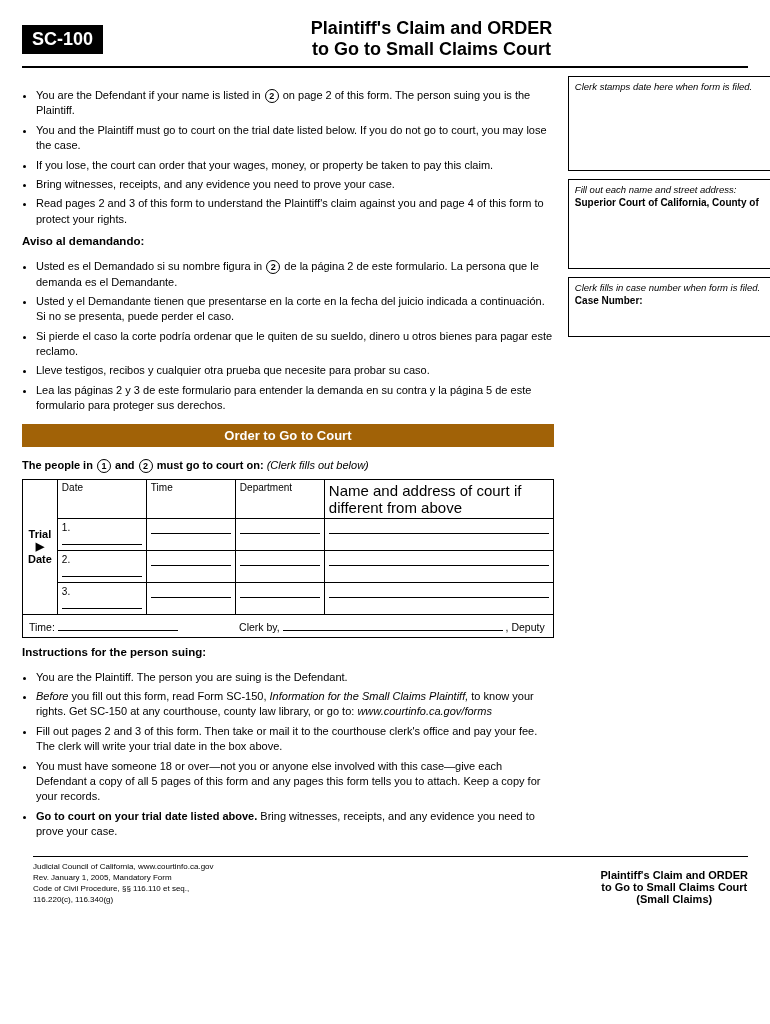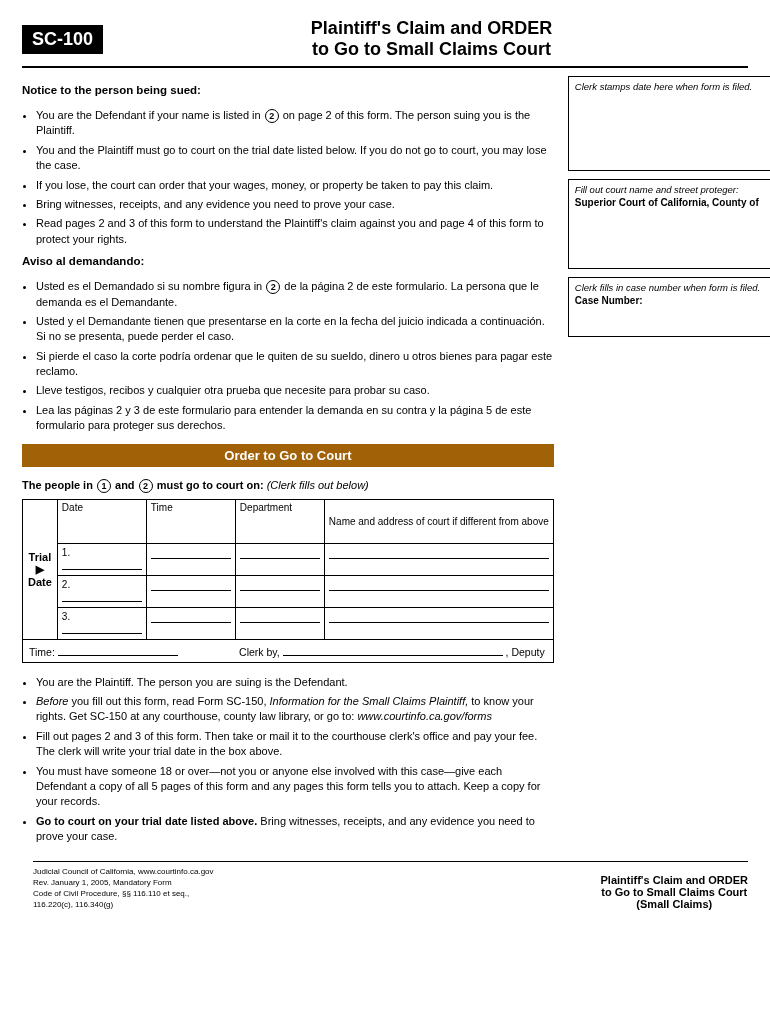--- a/index.html
+++ b/index.html
@@ -212,21 +212,20 @@
     <div class="header-title">
       <span>Plaintiff's Claim and ORDER</span><br>
       <span>to Go to Small Claims Court</span>
     </div>
   </div>
 
   <div class="main-layout">
 
     <div class="left-col">
 
-      <div class="section-title">Notice to the person being sued:</div>
       <ul class="bullet-list">
         <li>You are the Defendant if your name is listed in <span class="circle-num">2</span> on page 2 of this form. The person suing you is the Plaintiff.</li>
         <li>You and the Plaintiff must go to court on the trial date listed below. If you do not go to court, you may lose the case.</li>
         <li>If you lose, the court can order that your wages, money, or property be taken to pay this claim.</li>
         <li>Bring witnesses, receipts, and any evidence you need to prove your case.</li>
         <li>Read pages 2 and 3 of this form to understand the Plaintiff's claim against you and page 4 of this form to protect your rights.</li>
       </ul>
 
       <div class="section-title">Aviso al demandando:</div>
       <ul class="bullet-list">
@@ -246,21 +245,21 @@
       <table class="trial-table">
         <tbody>
           <tr>
             <td class="trial-label-cell" rowspan="4" style="border-right:1px solid #000; vertical-align:middle;">
               <span style="font-weight:bold;">Trial</span><br>
               <span style="font-weight:bold;">▶ Date</span>
             </td>
             <td style="width:70px; font-size:10px; border-bottom:1px solid #000; padding:2px 4px;">Date</td>
             <td style="width:65px; font-size:10px; border-bottom:1px solid #000; padding:2px 4px;">Time</td>
             <td style="width:75px; font-size:10px; border-bottom:1px solid #000; padding:2px 4px;">Department</td>
-            <td style="font-size:10px; border-bottom:1px solid #000; padding:16px 4px;">Name and address of court if different from above</td>
+            <td style="font-size:15px; border-bottom:1px solid #000; padding:2px 4px;">Name and address of court if different from above</td>
           </tr>
           <tr>
             <td style="padding:3px 4px; font-size:10px;">1. <span class="line-input"></span></td>
             <td style="padding:3px 4px;"><span class="line-input"></span></td>
             <td style="padding:3px 4px;"><span class="line-input"></span></td>
             <td style="padding:3px 4px;"><span class="line-input-long" style="width:220px;"></span></td>
           </tr>
           <tr>
             <td style="padding:3px 4px; font-size:10px;">2. <span class="line-input"></span></td>
             <td style="padding:3px 4px;"><span class="line-input"></span></td>
@@ -277,38 +276,39 @@
             <td colspan="5" style="border-top:1px solid #000; padding:4px 6px; font-size:10.5px;">
               <span>Time:</span> <span class="line-input" style="width:120px;"></span>
               &nbsp;&nbsp;&nbsp;&nbsp;&nbsp;&nbsp;&nbsp;&nbsp;&nbsp;&nbsp;&nbsp;&nbsp;&nbsp;&nbsp;&nbsp;&nbsp;&nbsp;&nbsp;&nbsp;
               <span>Clerk by,</span> <span class="line-input" style="width:220px;"></span>
               <span>, Deputy</span>
             </td>
           </tr>
         </tbody>
       </table>
 
+      <div class="instructions-title">Instructions for the person suing:</div>
       <ul class="bullet-list">
         <li>You are the Plaintiff. The person you are suing is the Defendant.</li>
         <li><em>Before</em> you fill out this form, read Form SC-150, <em>Information for the Small Claims Plaintiff,</em> to know your rights. Get SC-150 at any courthouse, county law library, or go to: <em>www.courtinfo.ca.gov/forms</em></li>
         <li>Fill out pages 2 and 3 of this form. Then take or mail it to the courthouse clerk's office and pay your fee. The clerk will write your trial date in the box above.</li>
         <li>You must have someone 18 or over—not you or anyone else involved with this case—give each Defendant a copy of all 5 pages of this form and any pages this form tells you to attach. Keep a copy for your records.</li>
         <li><strong>Go to court on your trial date listed above.</strong> Bring witnesses, receipts, and any evidence you need to prove your case.</li>
       </ul>
 
     </div>
 
     <div class="right-col">
 
       <div class="sidebar-stamp-box">
         <div class="sidebar-label">Clerk stamps date here when form is filed.</div>
       </div>
 
       <div class="sidebar-court-box">
-        <div class="sidebar-label">Fill out court name and street proteger:</div>
+        <div class="sidebar-label">Fill out each name and street address:</div>
         <div class="sidebar-bold-label">Superior Court of California, County of</div>
       </div>
 
       <div class="sidebar-case-box">
         <div class="sidebar-label">Clerk fills in case number when form is filed.</div>
         <div class="sidebar-bold-label">Case Number:</div>
       </div>
     </div>
 
   </div>

